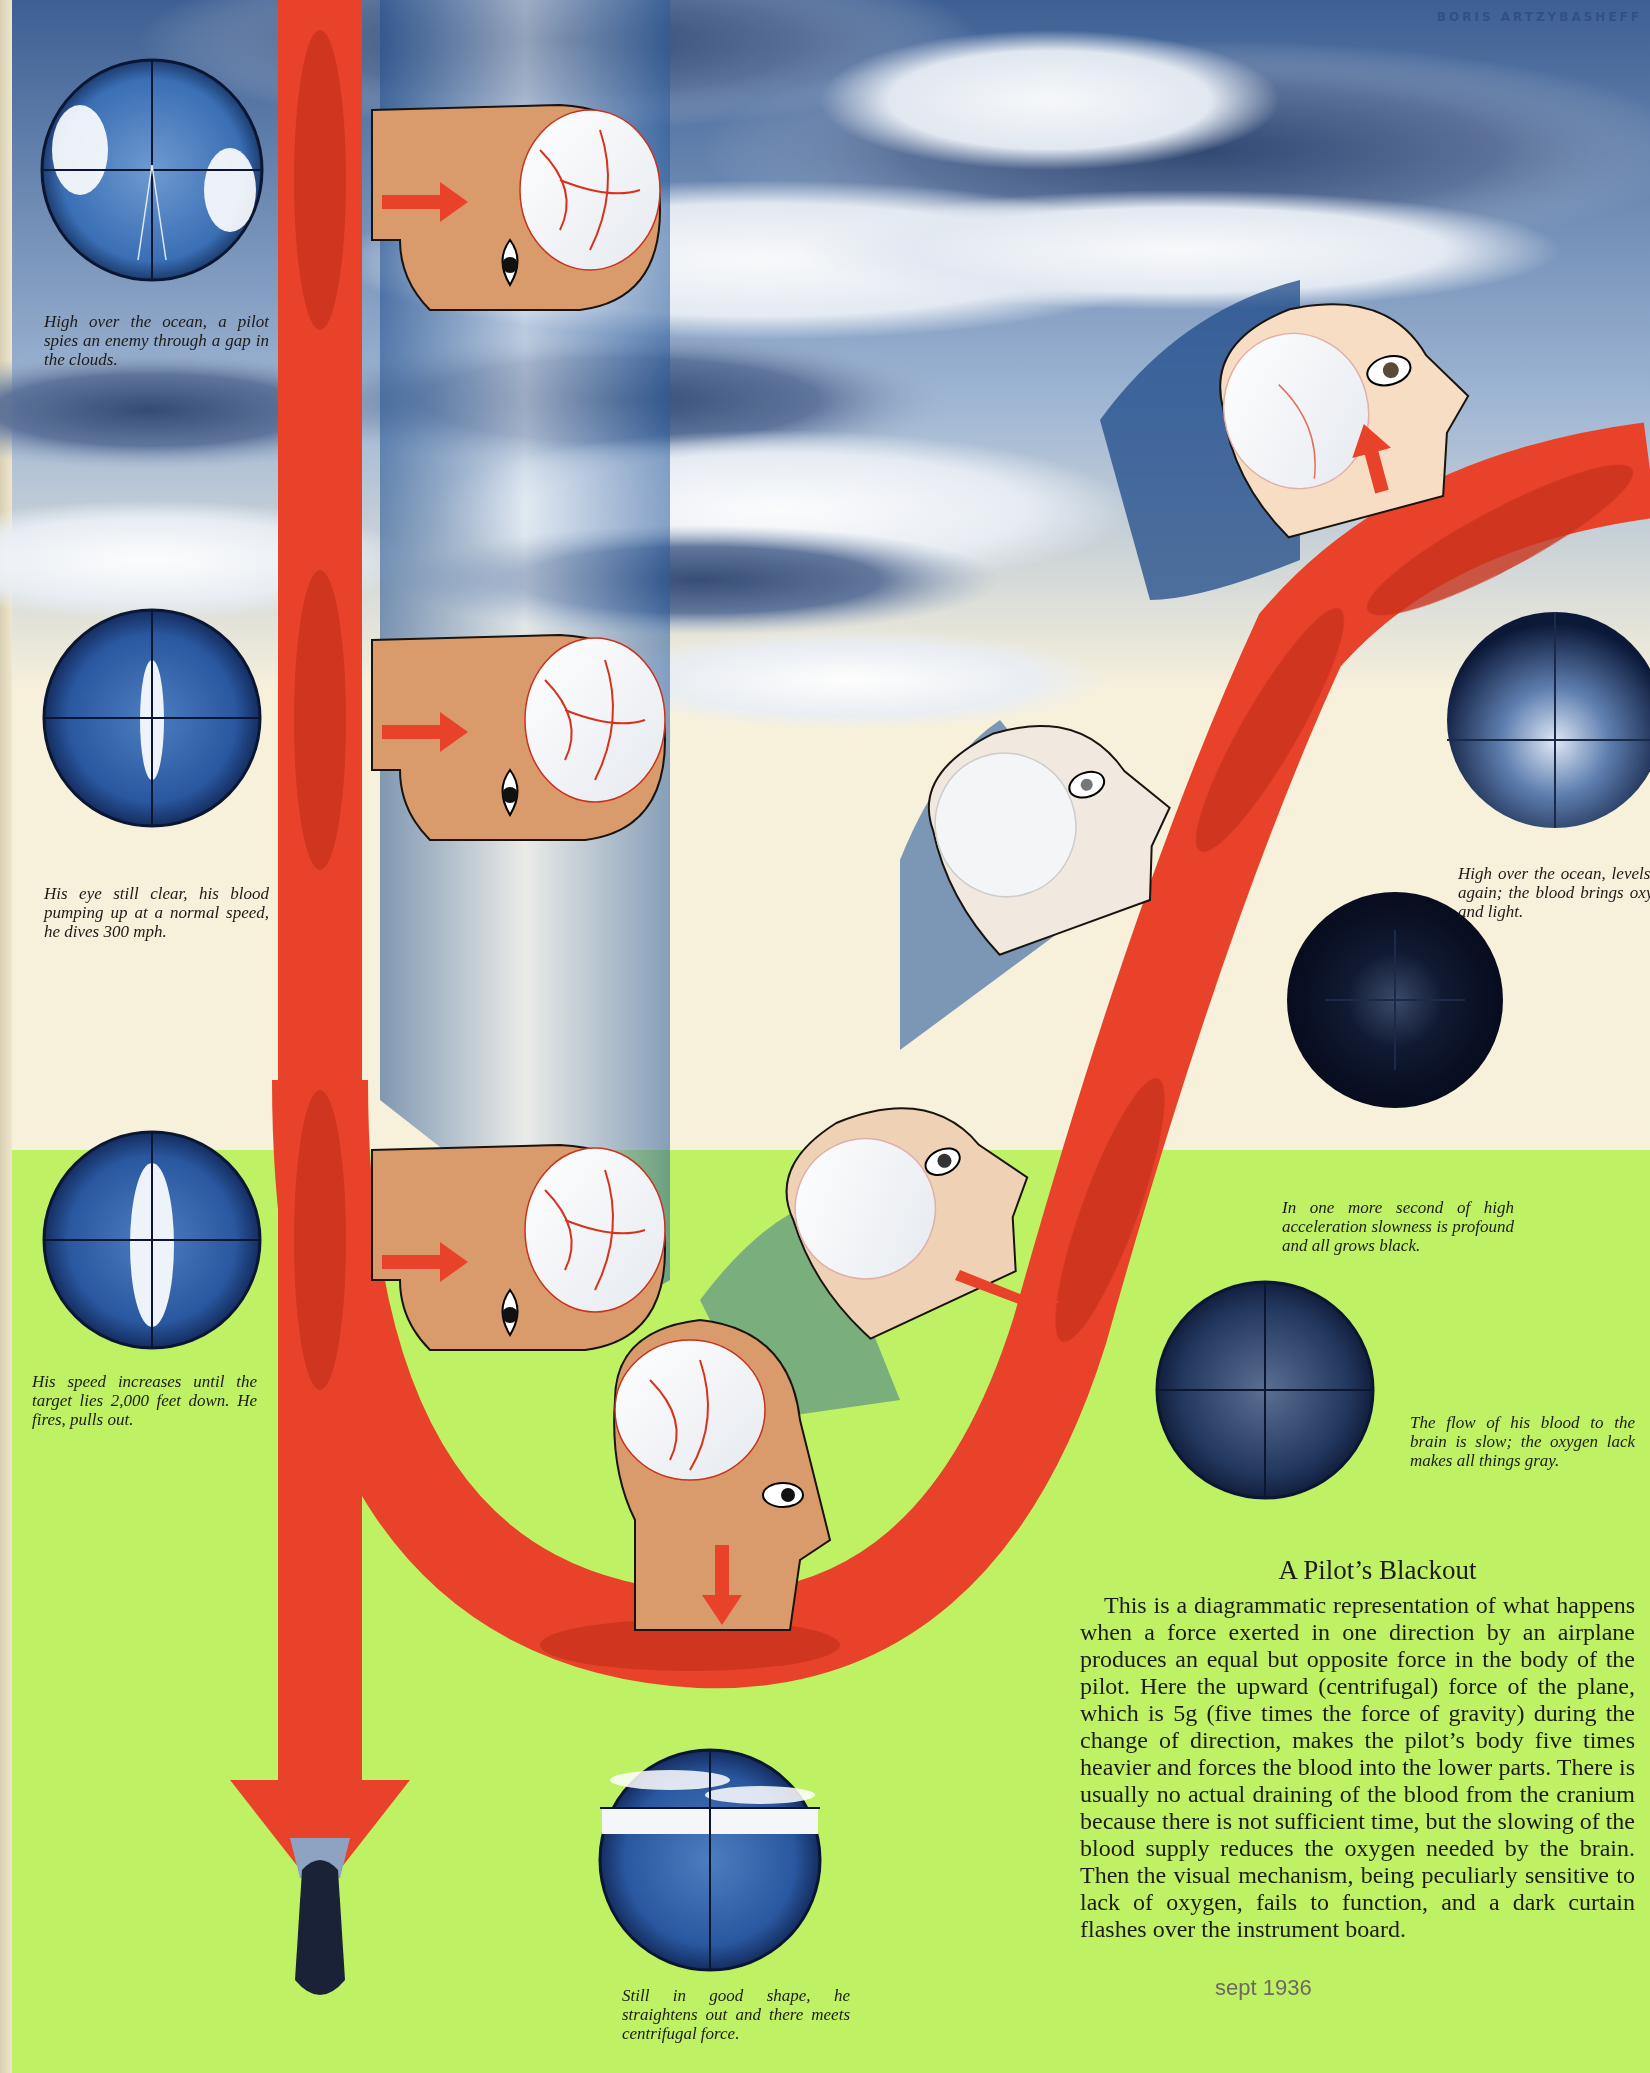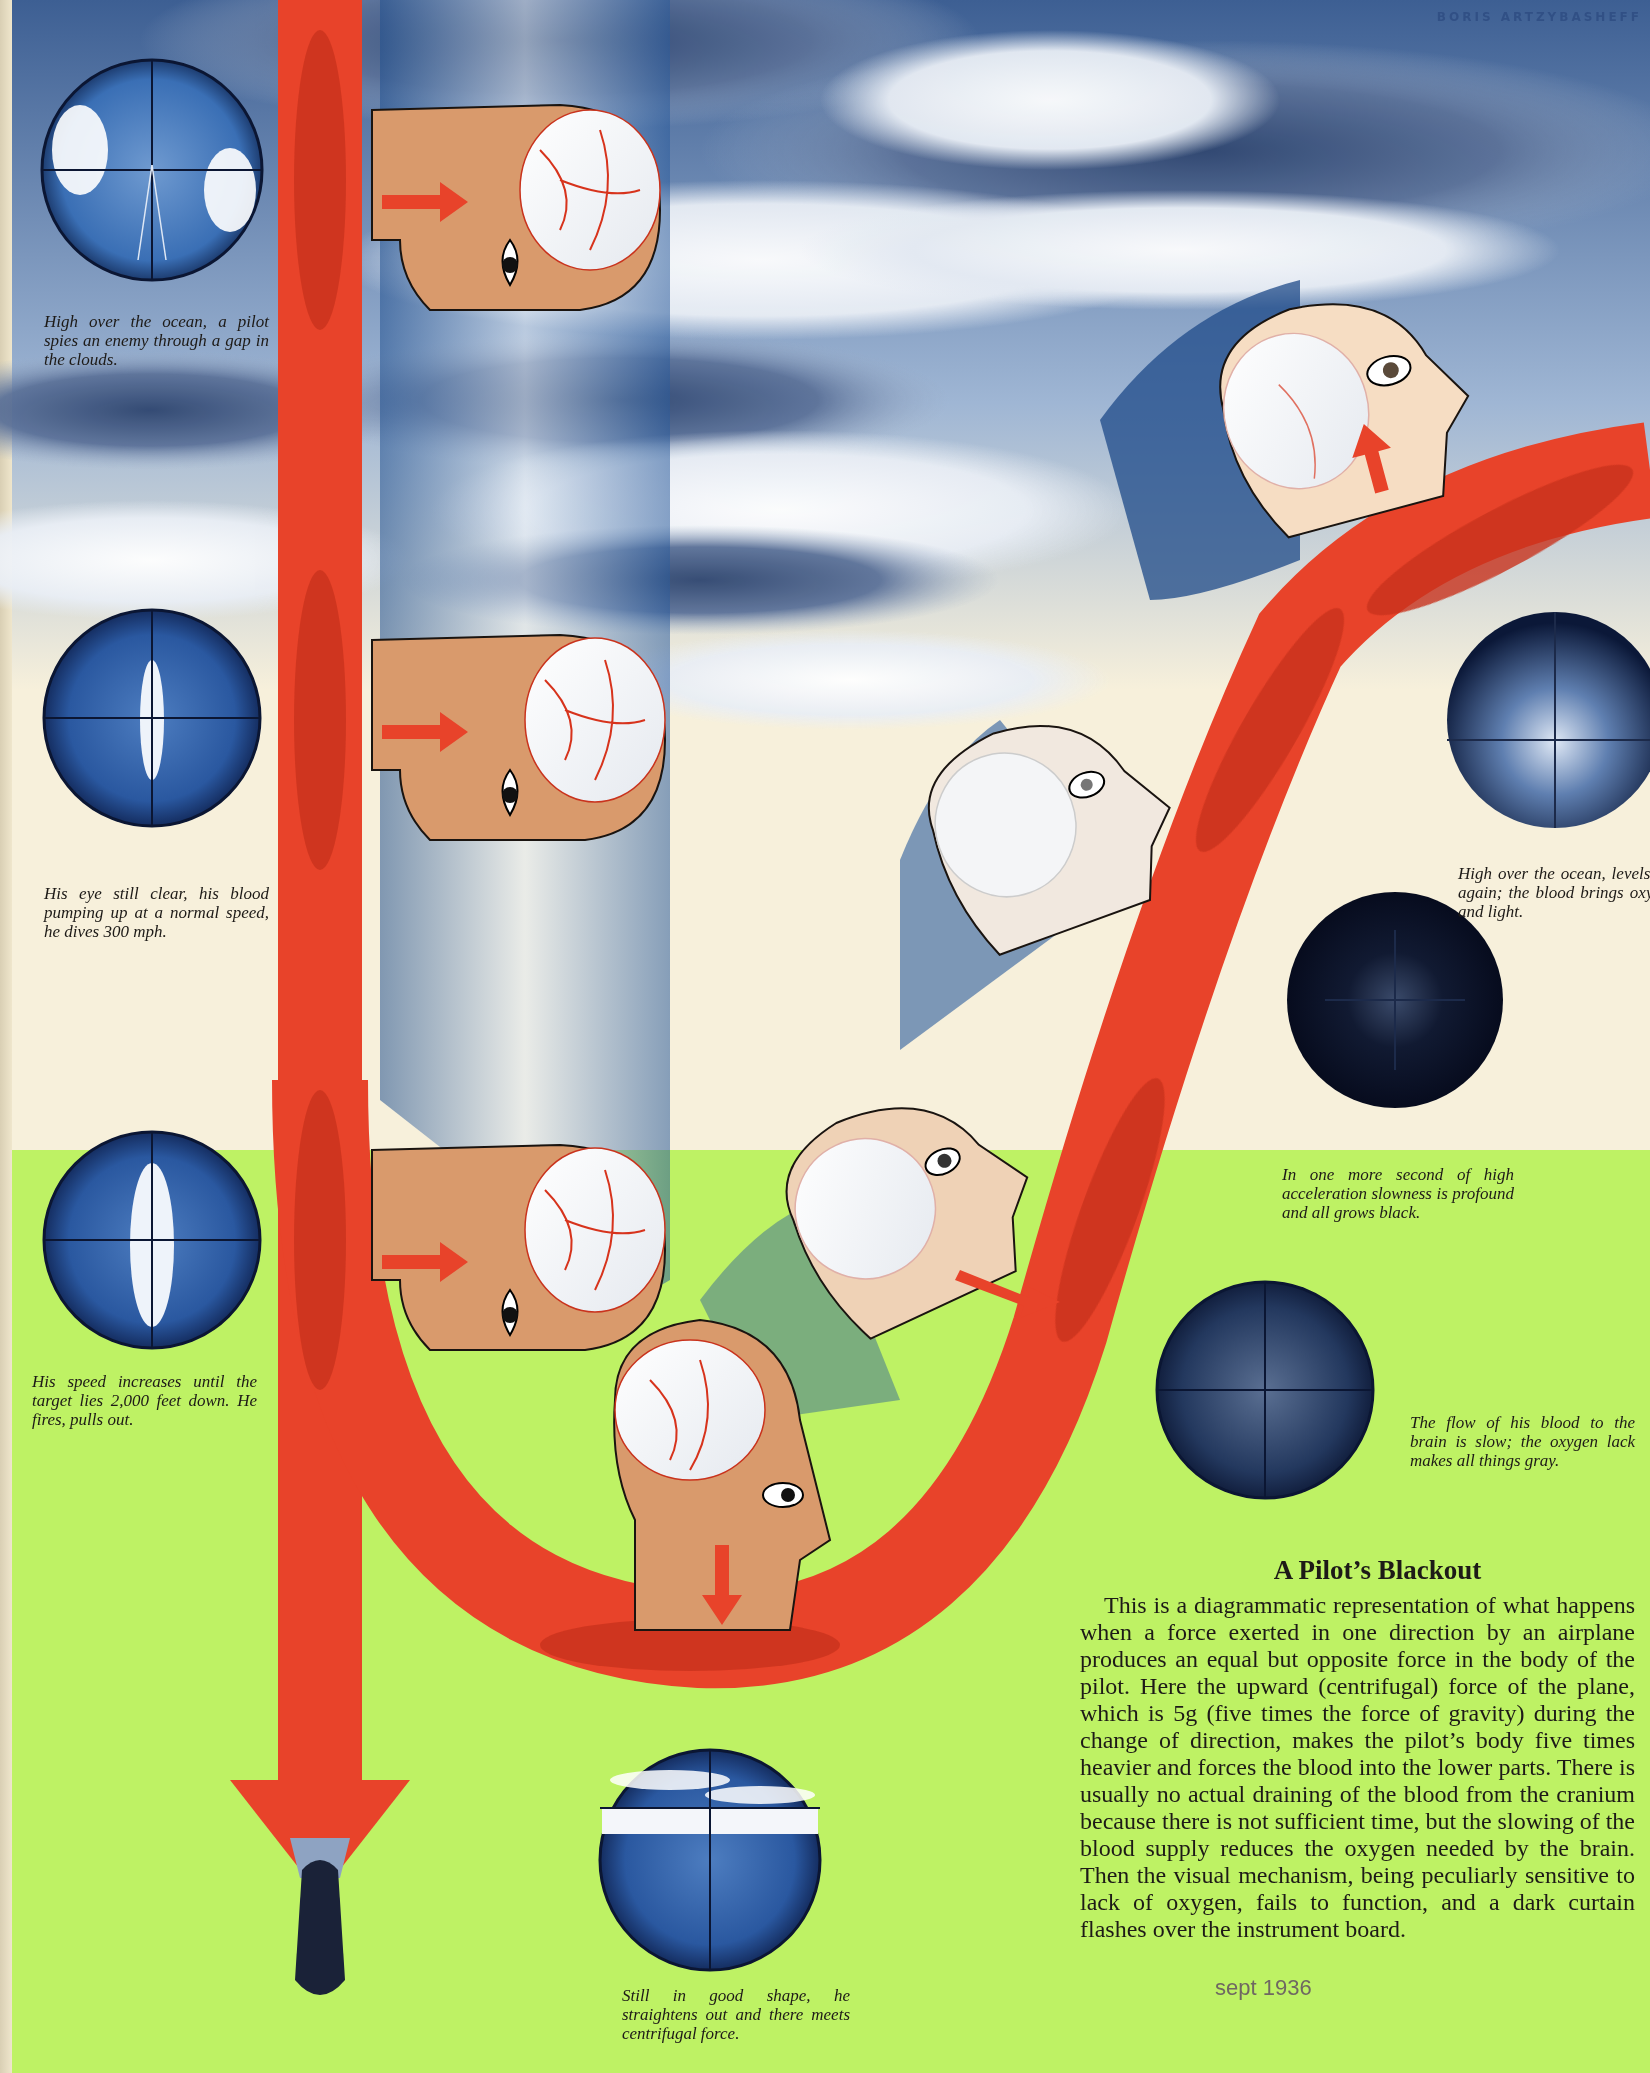--- a/index.html
+++ b/index.html
@@ -3,21 +3,21 @@
 <meta charset="utf-8">
 <style>
   html,body{margin:0;padding:0;}
   body{width:1650px;height:2073px;position:relative;overflow:hidden;background:#f6efd9;font-family:"DejaVu Serif",serif;}
   .page{position:absolute;left:0;top:0;width:1650px;height:2073px;background:#bef264;}
   .spine{position:absolute;left:0;top:0;width:12px;height:2073px;background:linear-gradient(90deg,#d9cfb4,#efe6cc);}
   svg.art{position:absolute;left:0;top:0;width:1650px;height:2073px;}
   .caption{position:absolute;font-family:"Liberation Serif","DejaVu Serif",serif;font-style:italic;font-size:17px;line-height:19px;color:#1d1a17;text-align:justify;}
   .credit{position:absolute;right:8px;top:10px;font-family:"DejaVu Sans",sans-serif;font-weight:bold;font-size:12px;letter-spacing:3px;color:#2c4a80;opacity:.75;}
   .article{position:absolute;left:1080px;top:1555px;width:555px;font-family:"Liberation Serif","DejaVu Serif",serif;color:#1d1a17;}
-  .article h1{margin:0 0 6px 0;font-weight:bold;font-size:27px;text-align:center;padding-left:40px;}
+  .article h1{margin:0 0 6px 0;font-weight:normal;font-size:27px;text-align:center;padding-left:40px;}
   .article p{margin:0;font-size:24px;line-height:27px;text-align:justify;text-indent:1em;}
   .date{position:absolute;left:1215px;top:1975px;font-family:"Liberation Sans",sans-serif;font-size:22px;color:#6f6862;}
 </style>
 </head>
 <body>
 
 <div class="page">
   <div class="spine"></div>
 
   <svg class="art" viewBox="0 0 1650 2073">
@@ -223,21 +223,21 @@
     <polygon points="960,1270 1030,1298 1025,1285 1060,1302 1020,1318 1024,1306 955,1280" fill="#e8432a"></polygon>
   </svg>
 
   <div class="credit">BORIS ARTZYBASHEFF</div>
 
   <div class="caption" style="left:44px;top:312px;width:225px;">High over the ocean, a pilot spies an enemy through a gap in the clouds.</div>
   <div class="caption" style="left:44px;top:884px;width:225px;">His eye still clear, his blood pumping up at a normal speed, he dives 300 mph.</div>
   <div class="caption" style="left:32px;top:1372px;width:225px;">His speed increases until the target lies 2,000 feet down. He fires, pulls out.</div>
   <div class="caption" style="left:622px;top:1986px;width:228px;">Still in good shape, he straightens out and there meets centrifugal force.</div>
   <div class="caption" style="left:1410px;top:1413px;width:225px;">The flow of his blood to the brain is slow; the oxygen lack makes all things gray.</div>
-  <div class="caption" style="left:1282px;top:1165px;width:232px;">In one more second of high acceleration slowness is profound and all grows black.</div>
+  <div class="caption" style="left:1282px;top:1198px;width:232px;">In one more second of high acceleration slowness is profound and all grows black.</div>
   <div class="caption" style="left:1458px;top:864px;width:220px;">High over the ocean, levels out again; the blood brings oxygen and light.</div>
 
   <div class="article">
     <h1>A Pilot’s Blackout</h1>
     <p>This is a diagrammatic representation of what happens when a force exerted in one direction by an airplane produces an equal but opposite force in the body of the pilot. Here the upward (centrifugal) force of the plane, which is 5g (five times the force of gravity) during the change of direction, makes the pilot’s body five times heavier and forces the blood into the lower parts. There is usually no actual draining of the blood from the cranium because there is not sufficient time, but the slowing of the blood supply reduces the oxygen needed by the brain. Then the visual mechanism, being peculiarly sensitive to lack of oxygen, fails to function, and a dark curtain flashes over the instrument board.</p>
   </div>
 
   <div class="date">sept 1936</div>
 </div>
 

